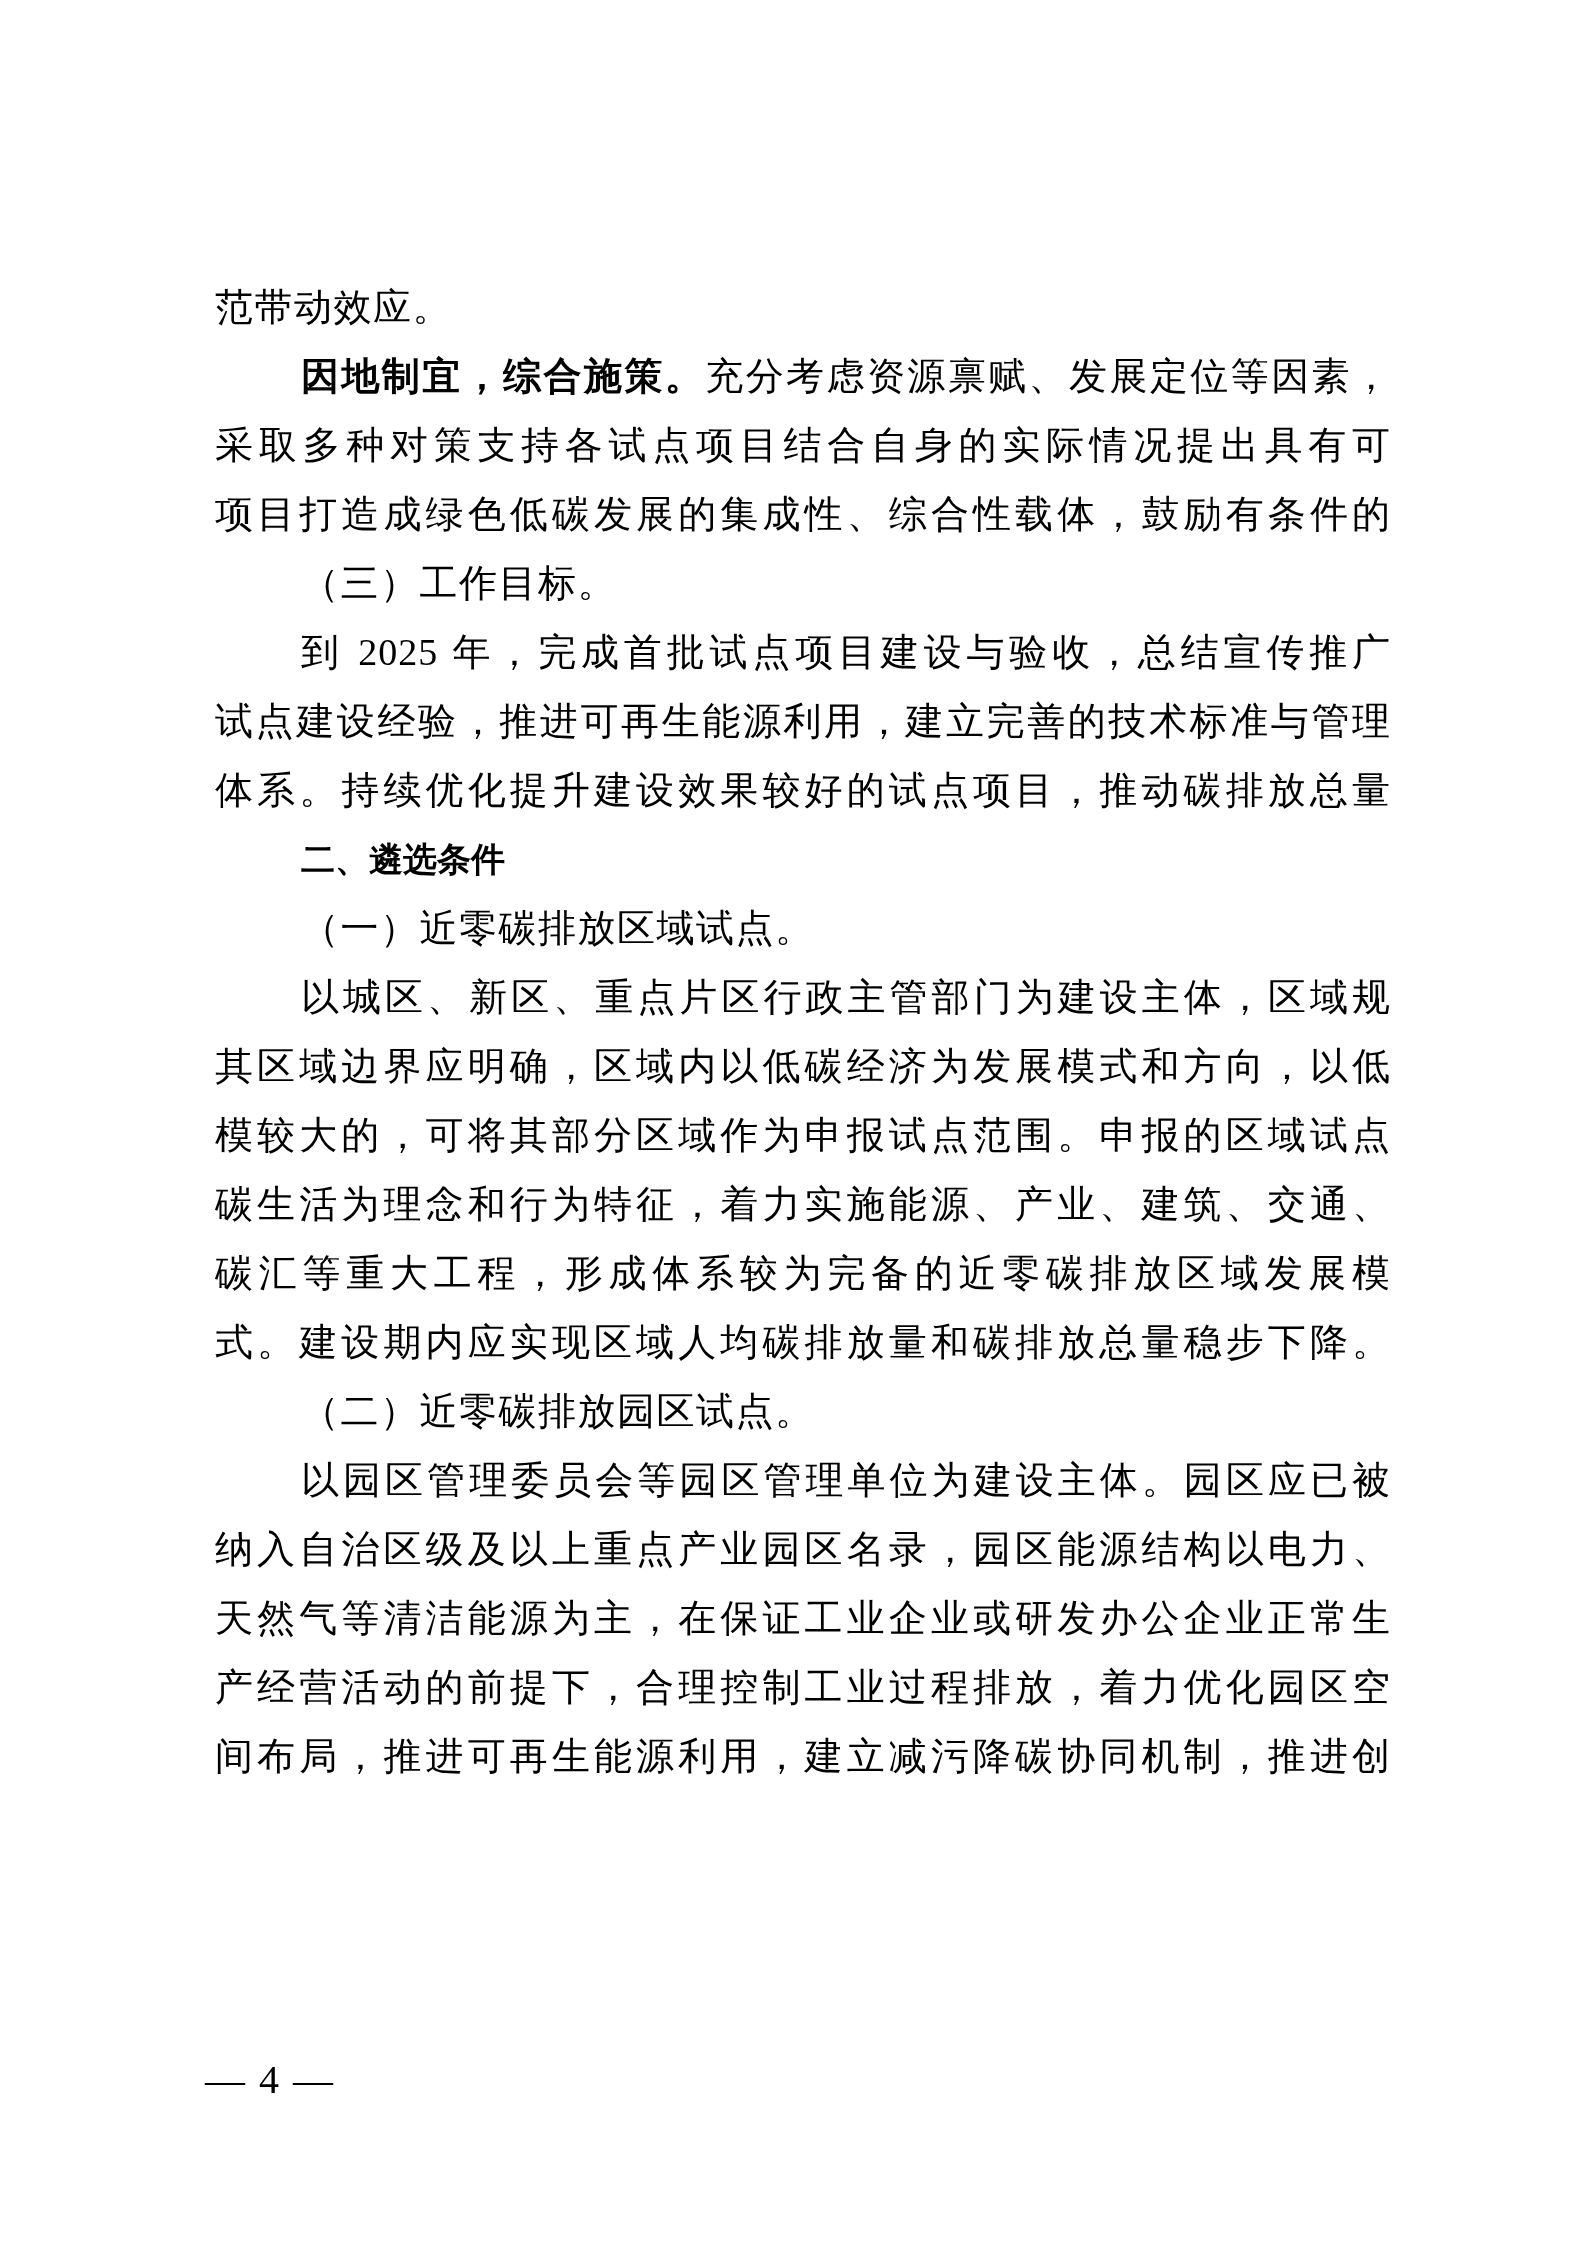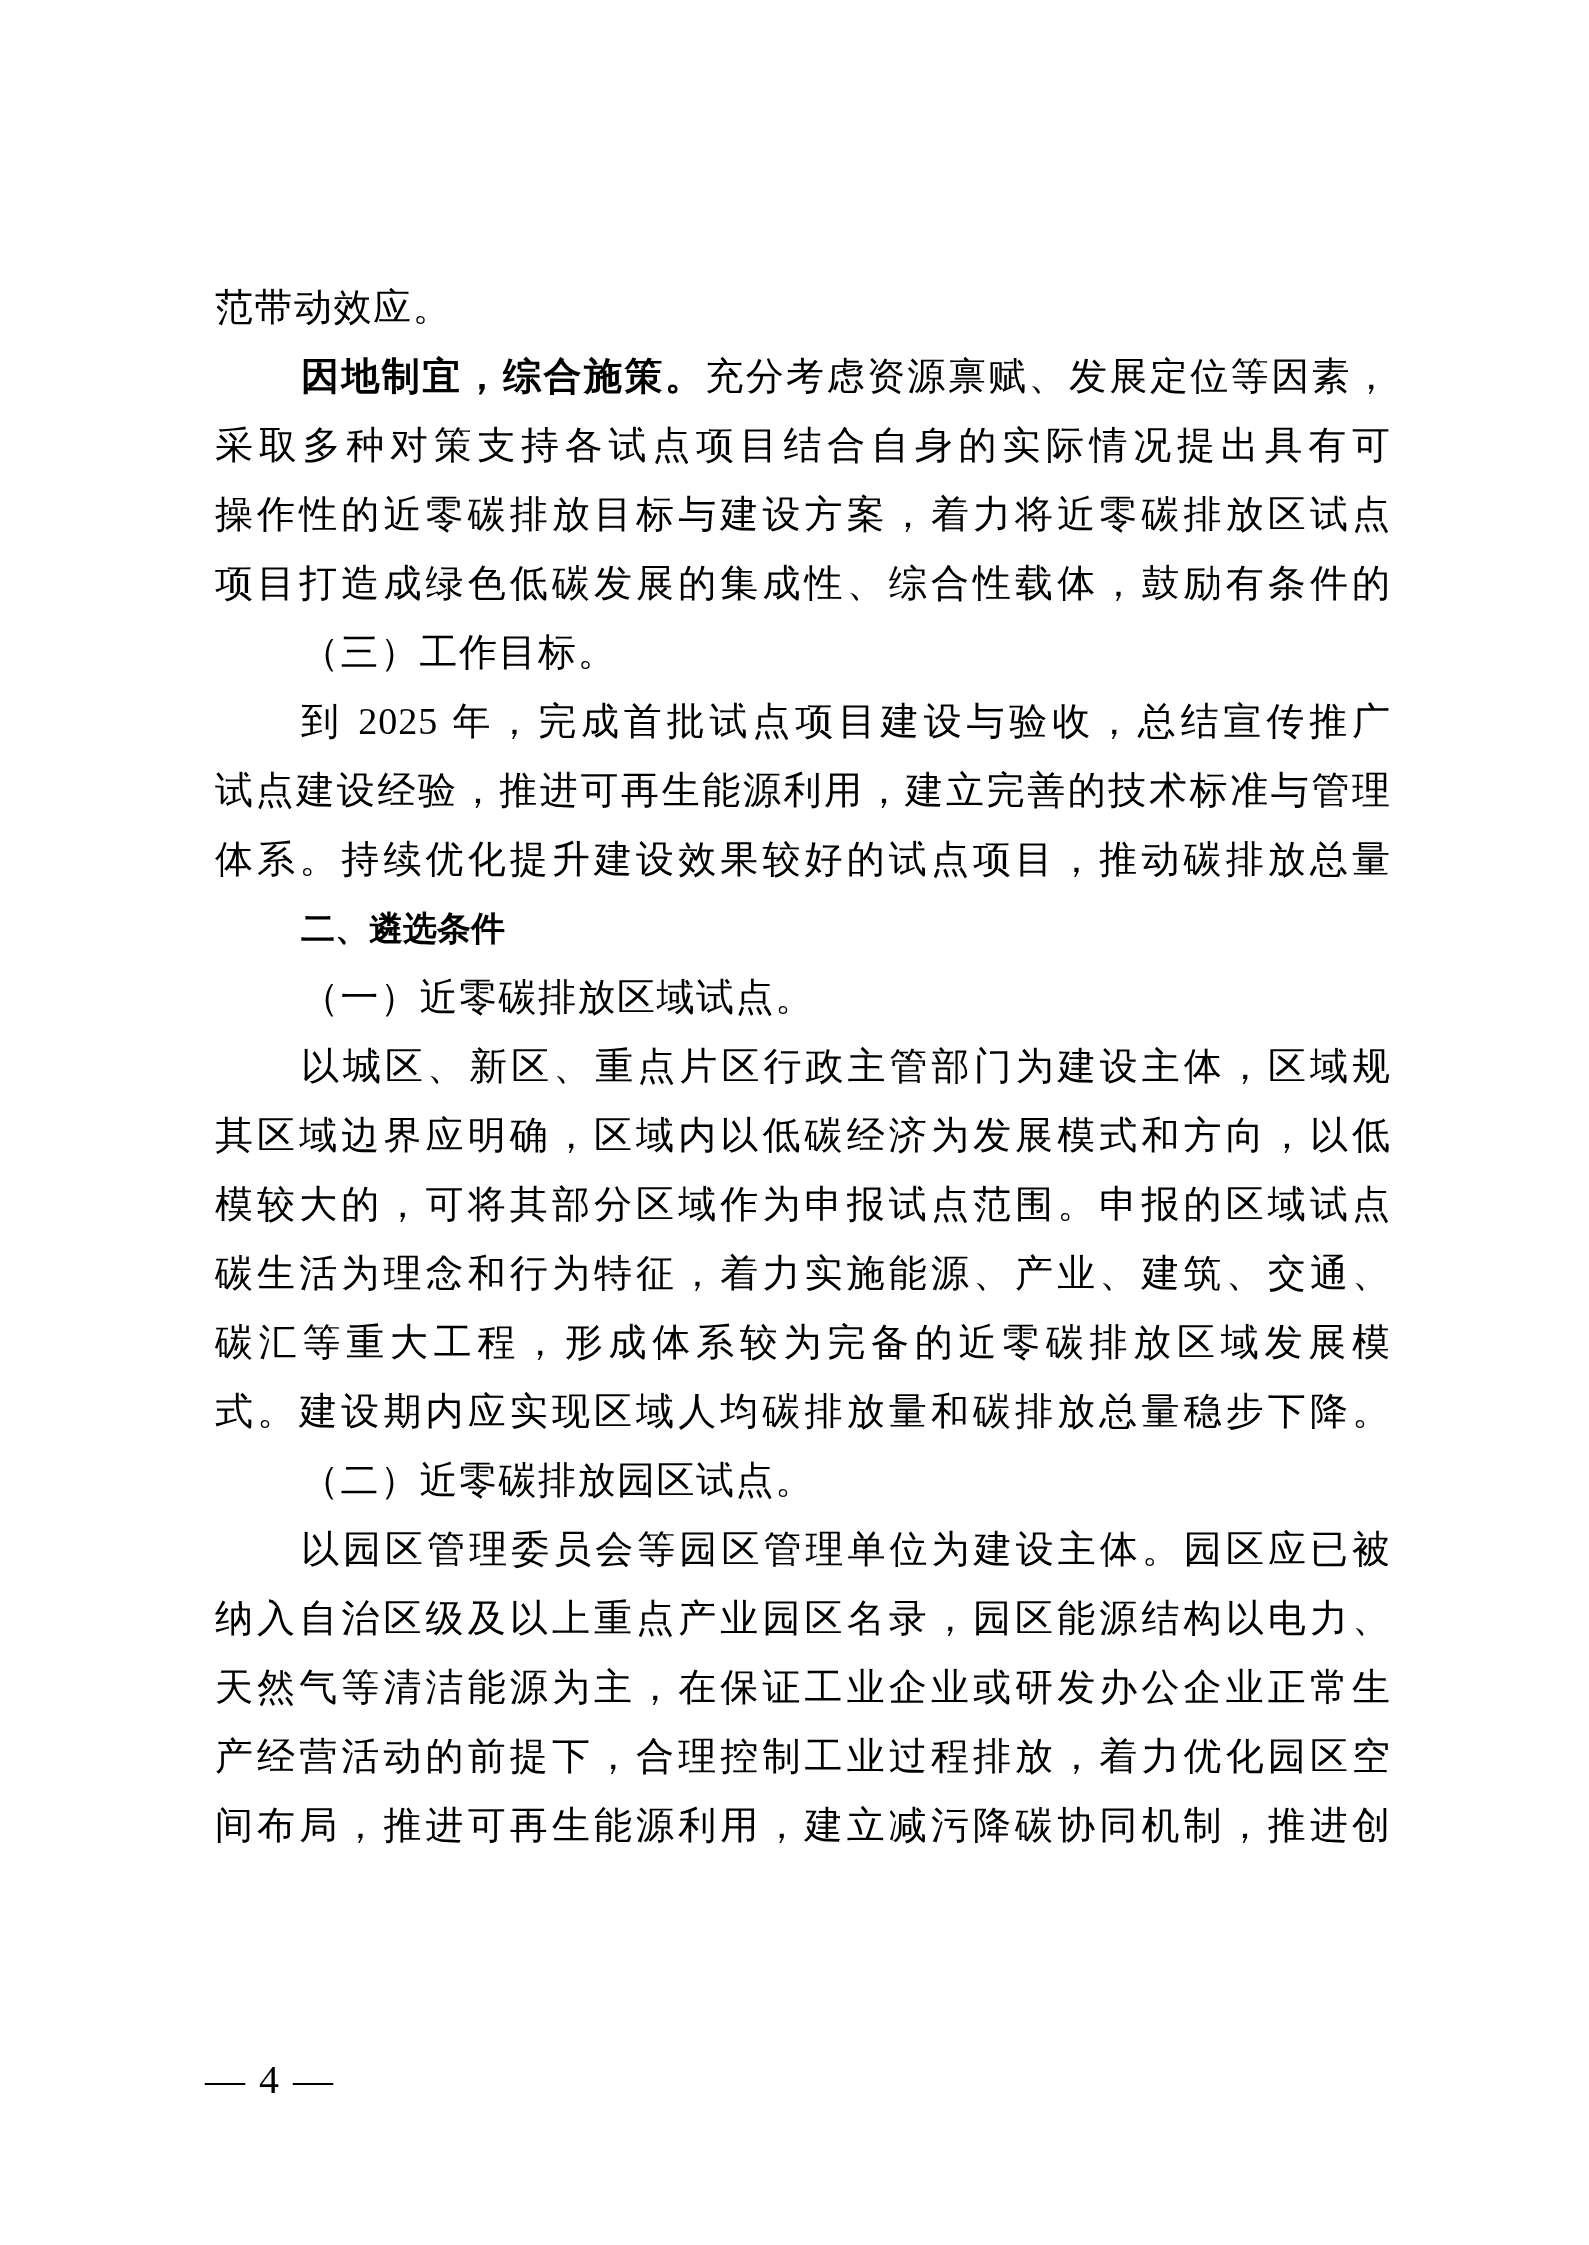--- a/index.html
+++ b/index.html
@@ -77,21 +77,20 @@
 <div class="page">
 
   <div class="textblock">
 
     <div class="line noj">范带动效应。</div>
 
     <div class="line indent"><span class="bold-lead">因地制宜，综合施策。</span><span>充分考虑资源禀赋、发展定位等因素，</span></div>
 
     <div class="line">采取多种对策支持各试点项目结合自身的实际情况提出具有可</div>
 
-    <div class="line">操作性的近零碳排放目标与建设方案，着力将近零碳排放区试点</div>
 
     <div class="line">项目打造成绿色低碳发展的集成性、综合性载体，鼓励有条件的</div>
 
 
     <div class="line noj indent subheading">（三）工作目标。</div>
 
     <div class="line indent">到 2025 年，完成首批试点项目建设与验收，总结宣传推广</div>
 
     <div class="line">试点建设经验，推进可再生能源利用，建立完善的技术标准与管理</div>
 

